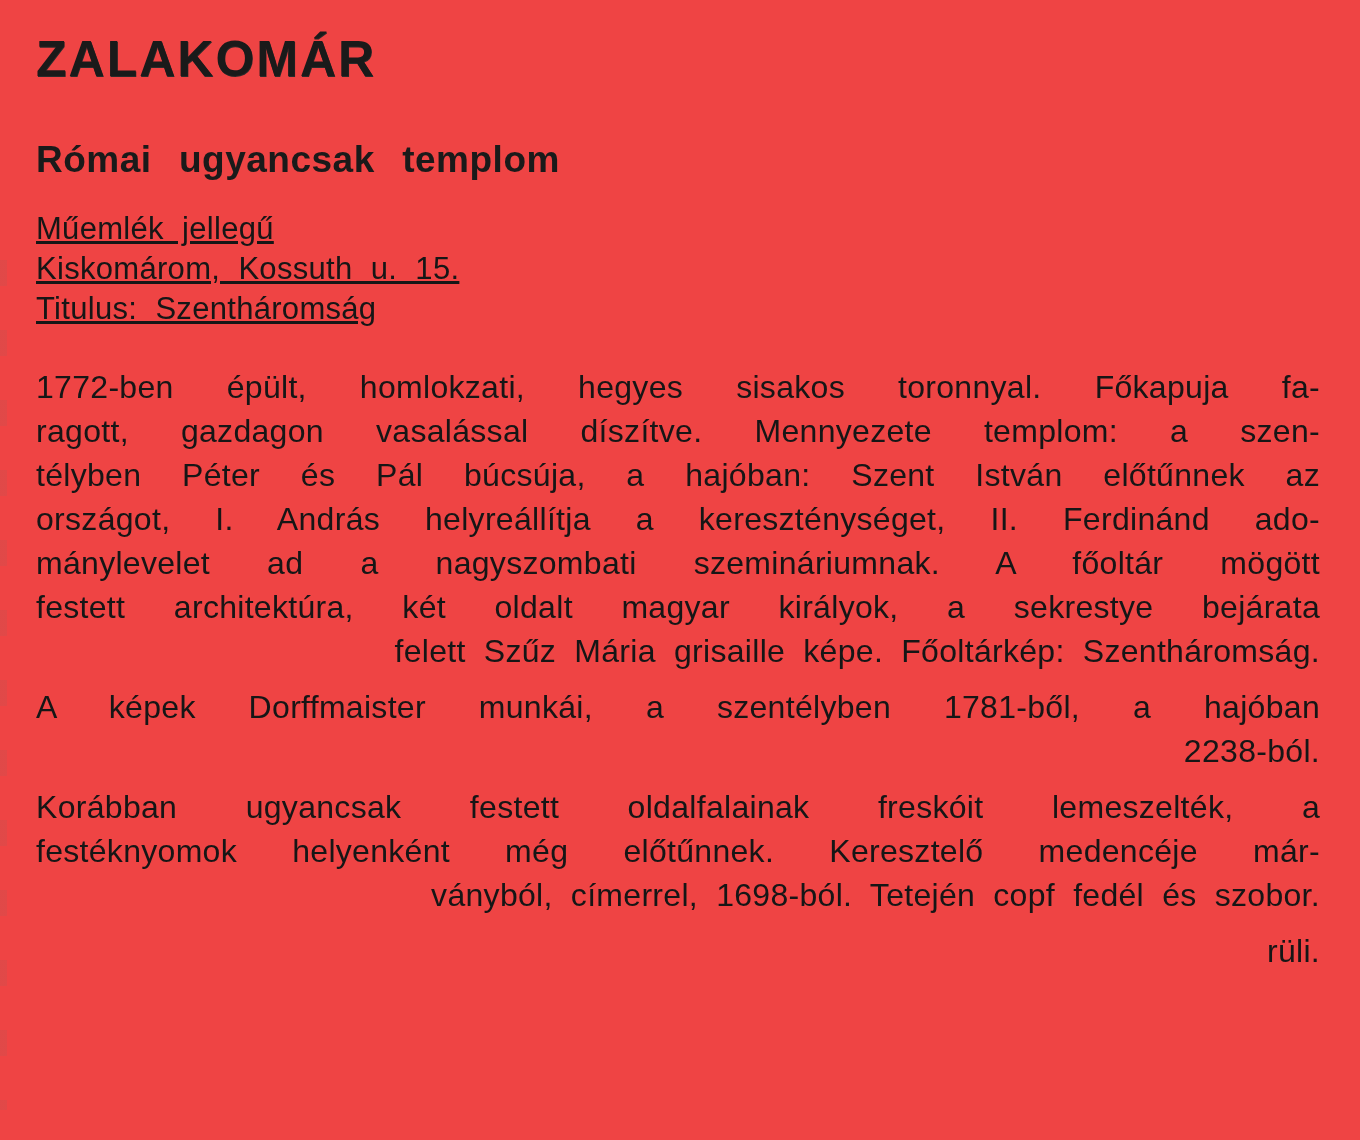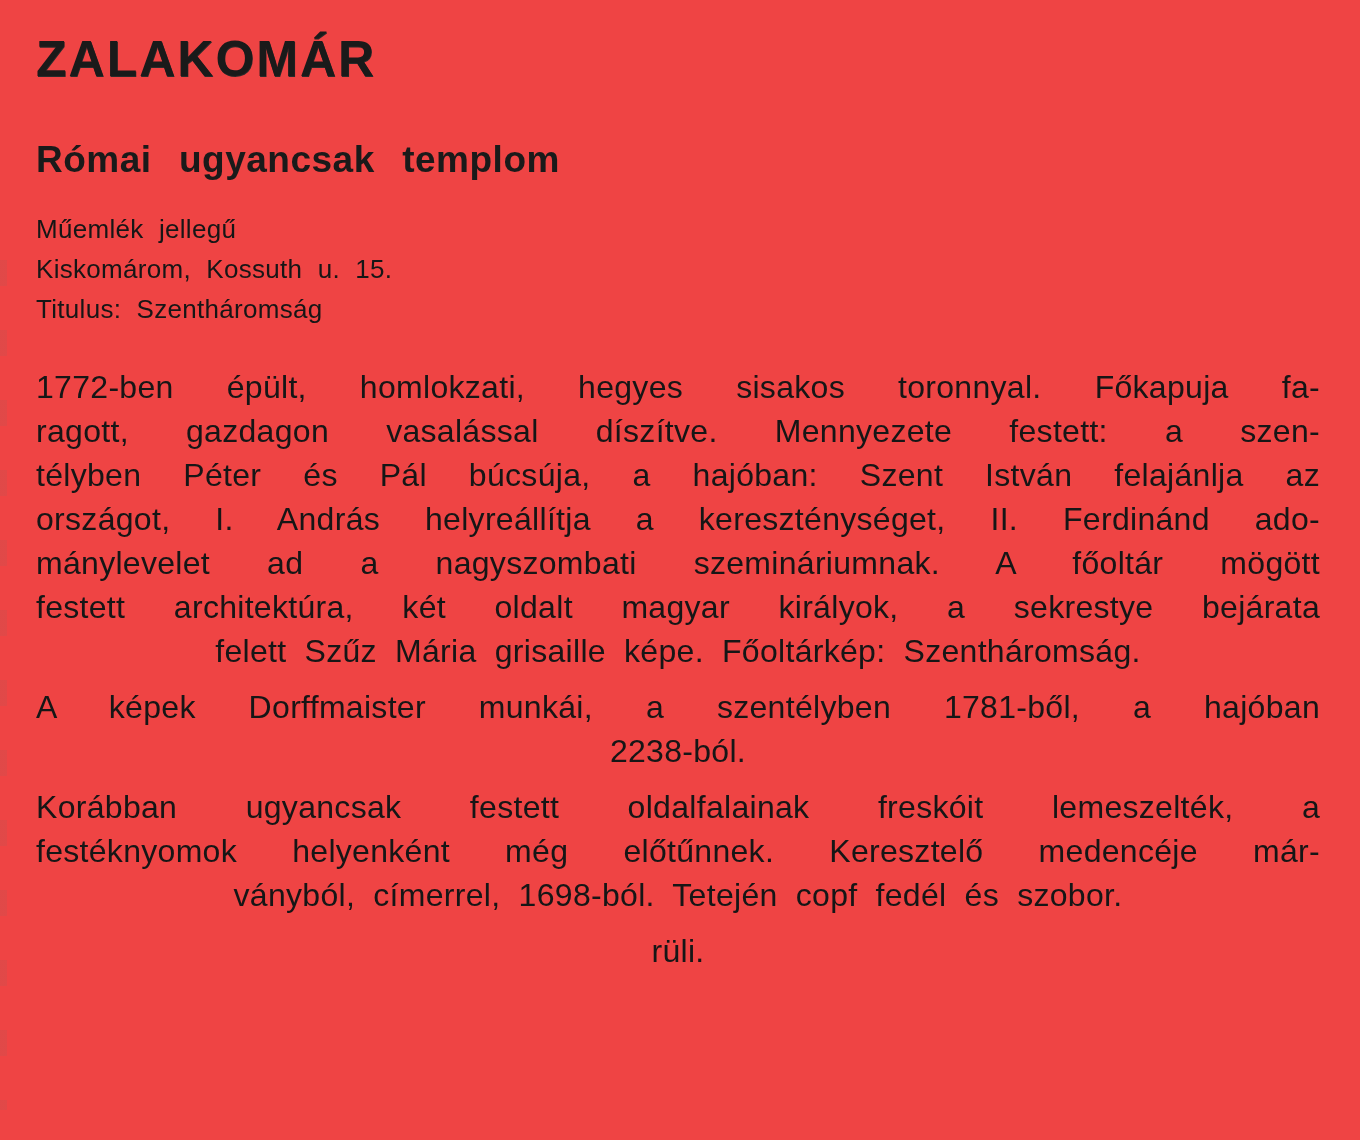--- a/index.html
+++ b/index.html
@@ -50,41 +50,42 @@
     margin: 57px 0 0 0;
     font-size: 37px;
     line-height: 1;
     font-weight: bold;
     word-spacing: 0.45em;
     letter-spacing: 0.5px;
     color: #1a1a1a;
   }
   .meta {
     margin-top: 31px;
-    font-size: 26px;
+    font-size: 31px;
     line-height: 40px;
     word-spacing: 0.3em;
     letter-spacing: 0.3px;
+    text-decoration: underline;
   }
   .body-text {
     margin-top: 36px;
     font-size: 32px;
     line-height: 44px;
     word-spacing: 0.28em;
     letter-spacing: 0.3px;
   }
   .para {
     margin: 0 0 12px 0;
   }
   .jline {
     text-align: justify;
     text-align-last: justify;
   }
   .eline {
-    text-align: center;
+    text-align: right;
   }
 </style>
 </head>
 <body>
 
 <div class="page">
   <div class="scan-edge"></div>
 
   <div class="content">
 
@@ -95,22 +96,22 @@
     <div class="meta">
       <div class="meta-line">Műemlék jellegű</div>
       <div class="meta-line">Kiskomárom, Kossuth u. 15.</div>
       <div class="meta-line">Titulus: Szentháromság</div>
     </div>
 
     <div class="body-text">
 
       <div class="para">
         <div class="jline">1772-ben épült, homlokzati, hegyes sisakos toronnyal. Főkapuja fa-</div>
-        <div class="jline">ragott, gazdagon vasalással díszítve. Mennyezete festett: a szen-</div>
-        <div class="jline">télyben Péter és Pál búcsúja, a hajóban: Szent István felajánlja az</div>
+        <div class="jline">ragott, gazdagon vasalással díszítve. Mennyezete templom: a szen-</div>
+        <div class="jline">télyben Péter és Pál búcsúja, a hajóban: Szent István előtűnnek az</div>
         <div class="jline">országot, I. András helyreállítja a kereszténységet, II. Ferdinánd ado-</div>
         <div class="jline">mánylevelet ad a nagyszombati szemináriumnak. A főoltár mögött</div>
         <div class="jline">festett architektúra, két oldalt magyar királyok, a sekrestye bejárata</div>
         <div class="eline">felett Szűz Mária grisaille képe. Főoltárkép: Szentháromság.</div>
       </div>
 
       <div class="para">
         <div class="jline">A képek Dorffmaister munkái, a szentélyben 1781-ből, a hajóban</div>
         <div class="eline">2238-ból.</div>
       </div>

